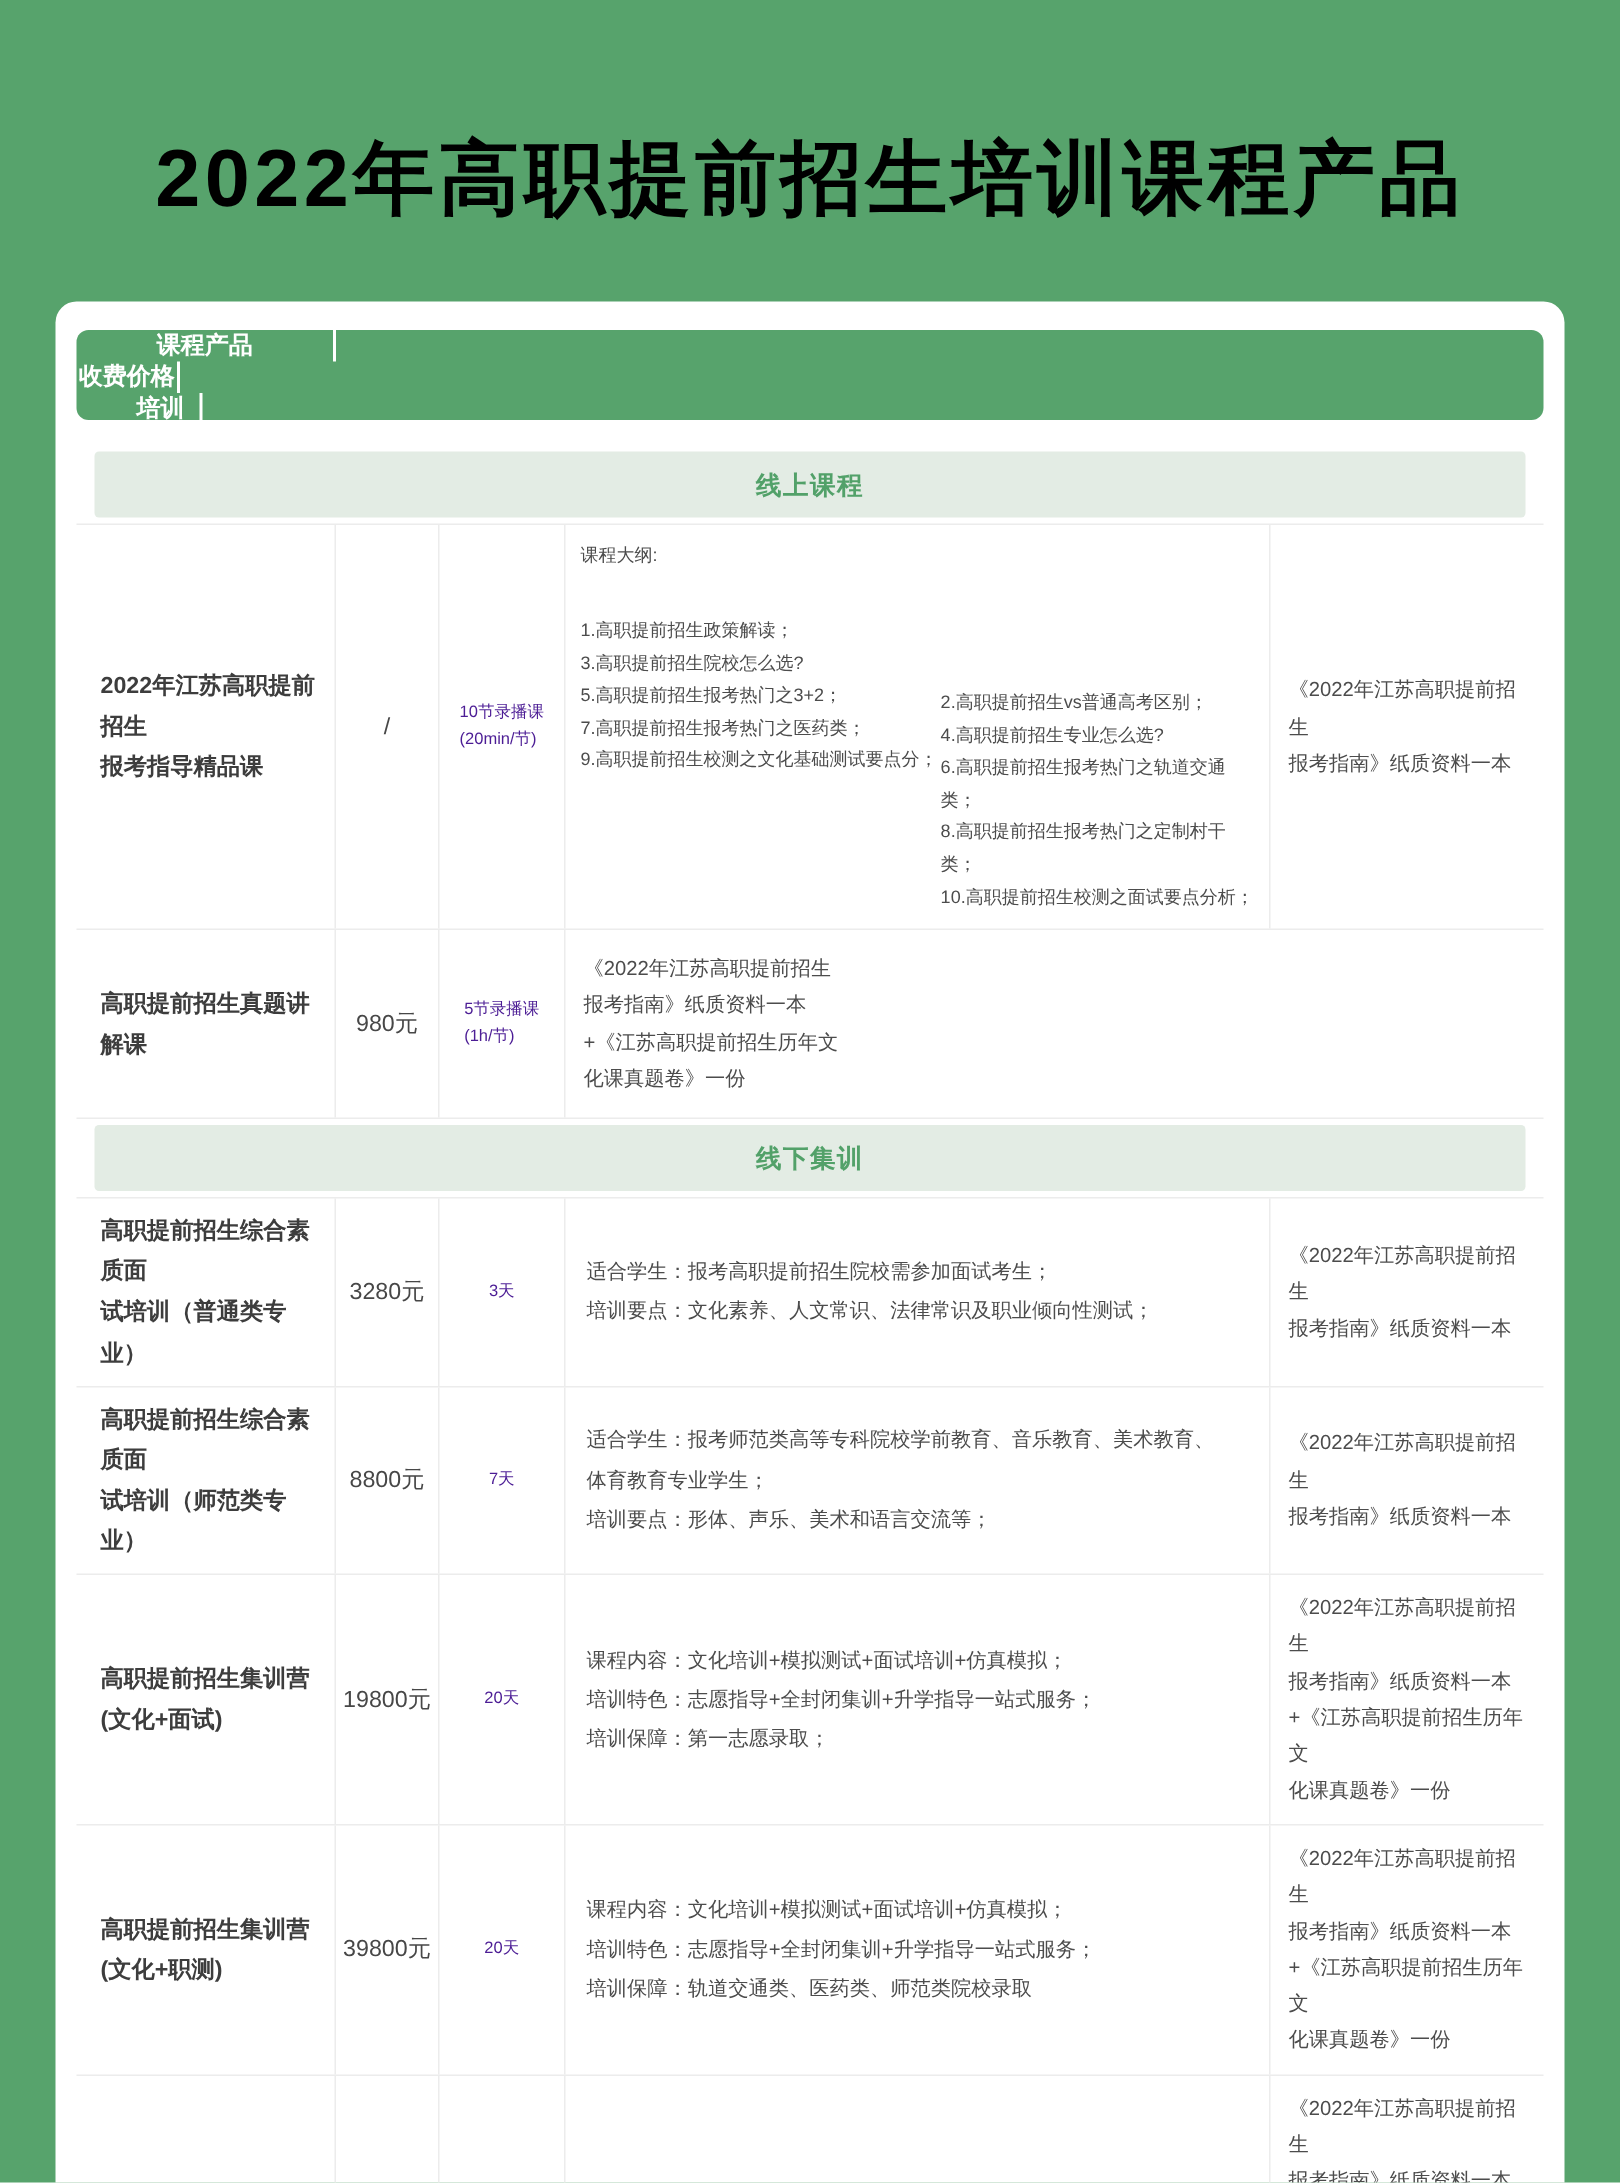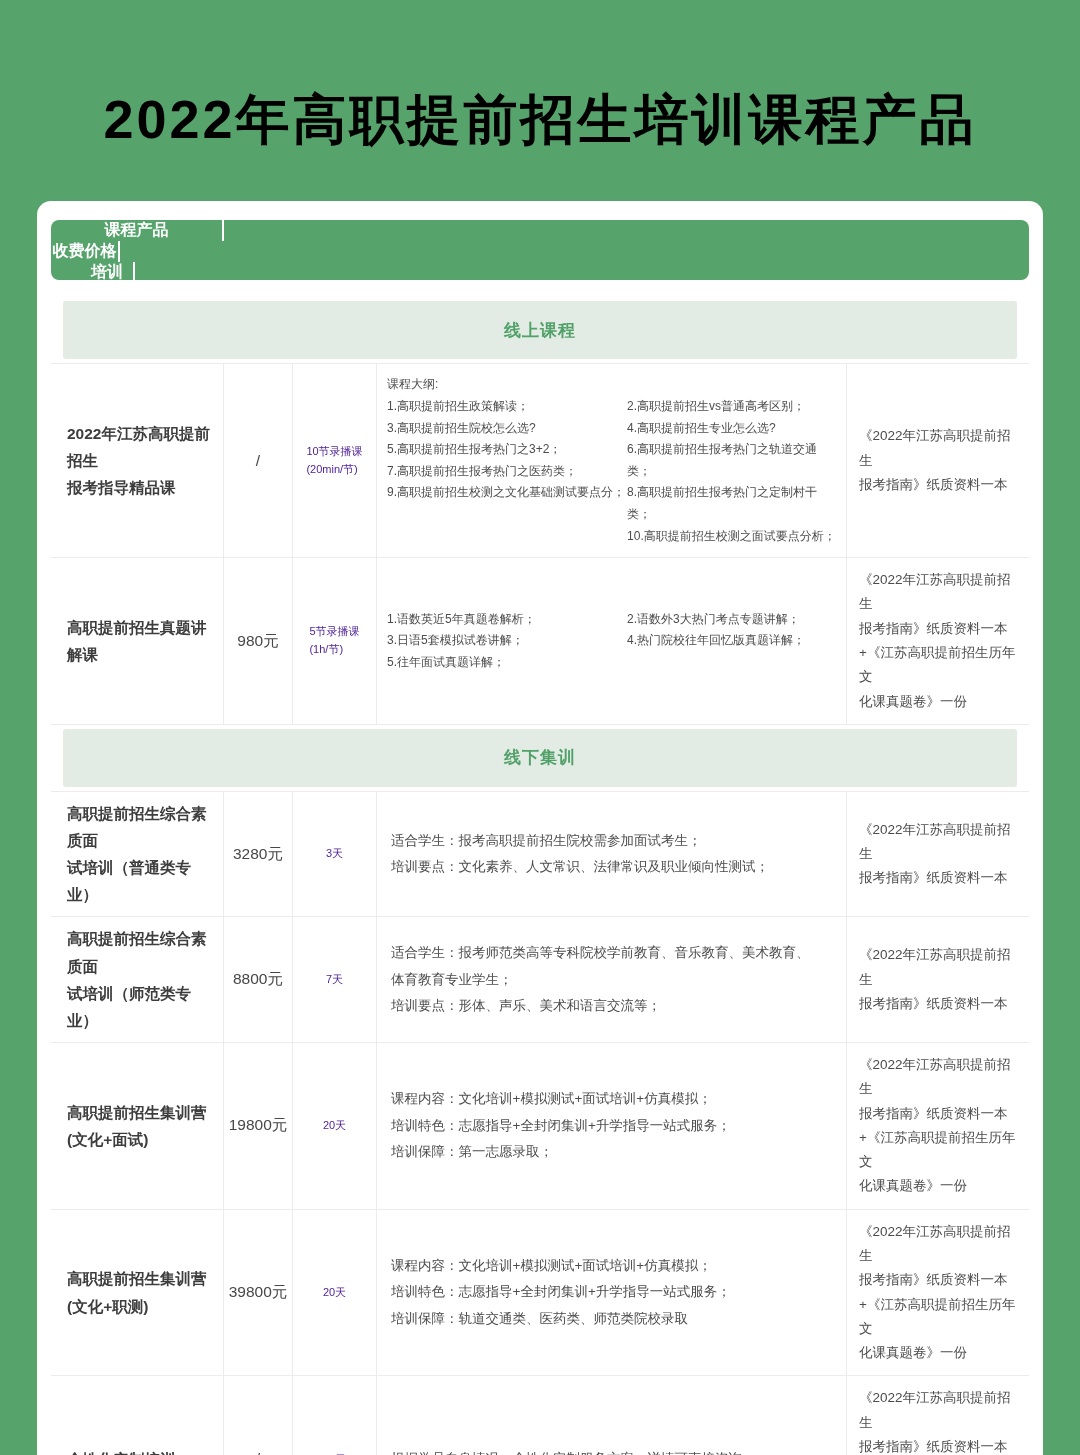--- a/index.html
+++ b/index.html
@@ -37,45 +37,45 @@
   }
   .th {
     display:flex; align-items:center; justify-content:center;
     color:#ffffff; font-size:16px; font-weight:bold;
     border-right:2px solid #ffffff;
   }
   .th:last-child { border-right:none; }
   .w1 { width:173px; } .w2 { width:69px; } .w3 { width:84px;padding-left:40px; }
   .w4 { width:470px; } .w5 { flex:1; }
   .section-bar {
-    height:58px;
+    height:44px;
     background:#e3ece4;
     display:flex; align-items:center; justify-content:center;
     color:#52a169; font-size:17px; font-weight:bold;
     letter-spacing:1px;
     margin:4px 12px;
     border-radius:3px;
   }
   .row { display:flex; border-bottom:1px solid #ececec; }
   .row.first { border-top:1px solid #ececec; }
   .cell {
     display:flex; flex-direction:column; justify-content:center;
     border-right:1px solid #ececec;
     white-space:pre-line;
   }
   .cell:last-child { border-right:none; }
   .c1 { width:173px; padding:8px 6px 8px 16px; font-weight:bold; color:#3d3d3d; font-size:15.5px; line-height:1.75; }
   .c2 { width:69px; align-items:center; text-align:center; font-size:15.5px; color:#474747; }
   .c3 { width:84px; align-items:center; text-align:left; font-size:11px; color:#4c1d95; line-height:1.6; }
   .c4 { width:470px; padding:10px 8px 10px 14px; font-size:13.5px; color:#4c4c4c; line-height:1.95; }
-  .c4.listing { font-size:12px; line-height:1.8; padding:10px 6px 10px 10px; }
+  .c4.listing { font-size:12px; line-height:1.8; padding:10px 6px 10px 10px;gap:28px; }
   .c5 { flex:1; padding:10px 6px 10px 12px; font-size:13.5px; color:#4c4c4c; line-height:1.8; }
   .two-col { display:flex; }
   .two-col > div:first-child { width:53%; }
-  .two-col > div:last-child  { width:47%; }
+  .two-col > div:last-child  { width:47%;margin-top:48px; }
   .r1 { min-height:151px; } .r2 { min-height:126px; }
   .r3 { min-height:98px; }  .r4 { min-height:105px; }
   .r5 { min-height:110px; } .r6 { min-height:105px; }
   .r7 { min-height:110px; }
 </style>
 </head>
 <body>
 
 <div class="page-title">2022年高职提前招生培训课程产品</div>
 
@@ -113,29 +113,20 @@
     </div>
     <div class="cell c5">《2022年江苏高职提前招生
 报考指南》纸质资料一本</div>
   </div>
 
   <div class="row r2">
     <div class="cell c1">高职提前招生真题讲解课</div>
     <div class="cell c2">980元</div>
     <div class="cell c3">5节录播课
 (1h/节)</div>
-    <div class="cell c4 listing">
-      <div class="two-col">
-        <div>1.语数英近5年真题卷解析；
-3.日语5套模拟试卷讲解；
-5.往年面试真题详解；</div>
-        <div>2.语数外3大热门考点专题讲解；
-4.热门院校往年回忆版真题详解；</div>
-      </div>
-    </div>
     <div class="cell c5">《2022年江苏高职提前招生
 报考指南》纸质资料一本
 +《江苏高职提前招生历年文
 化课真题卷》一份</div>
   </div>
 
   <div class="section-bar">线下集训</div>
 
   <div class="row first r3">
     <div class="cell c1">高职提前招生综合素质面

